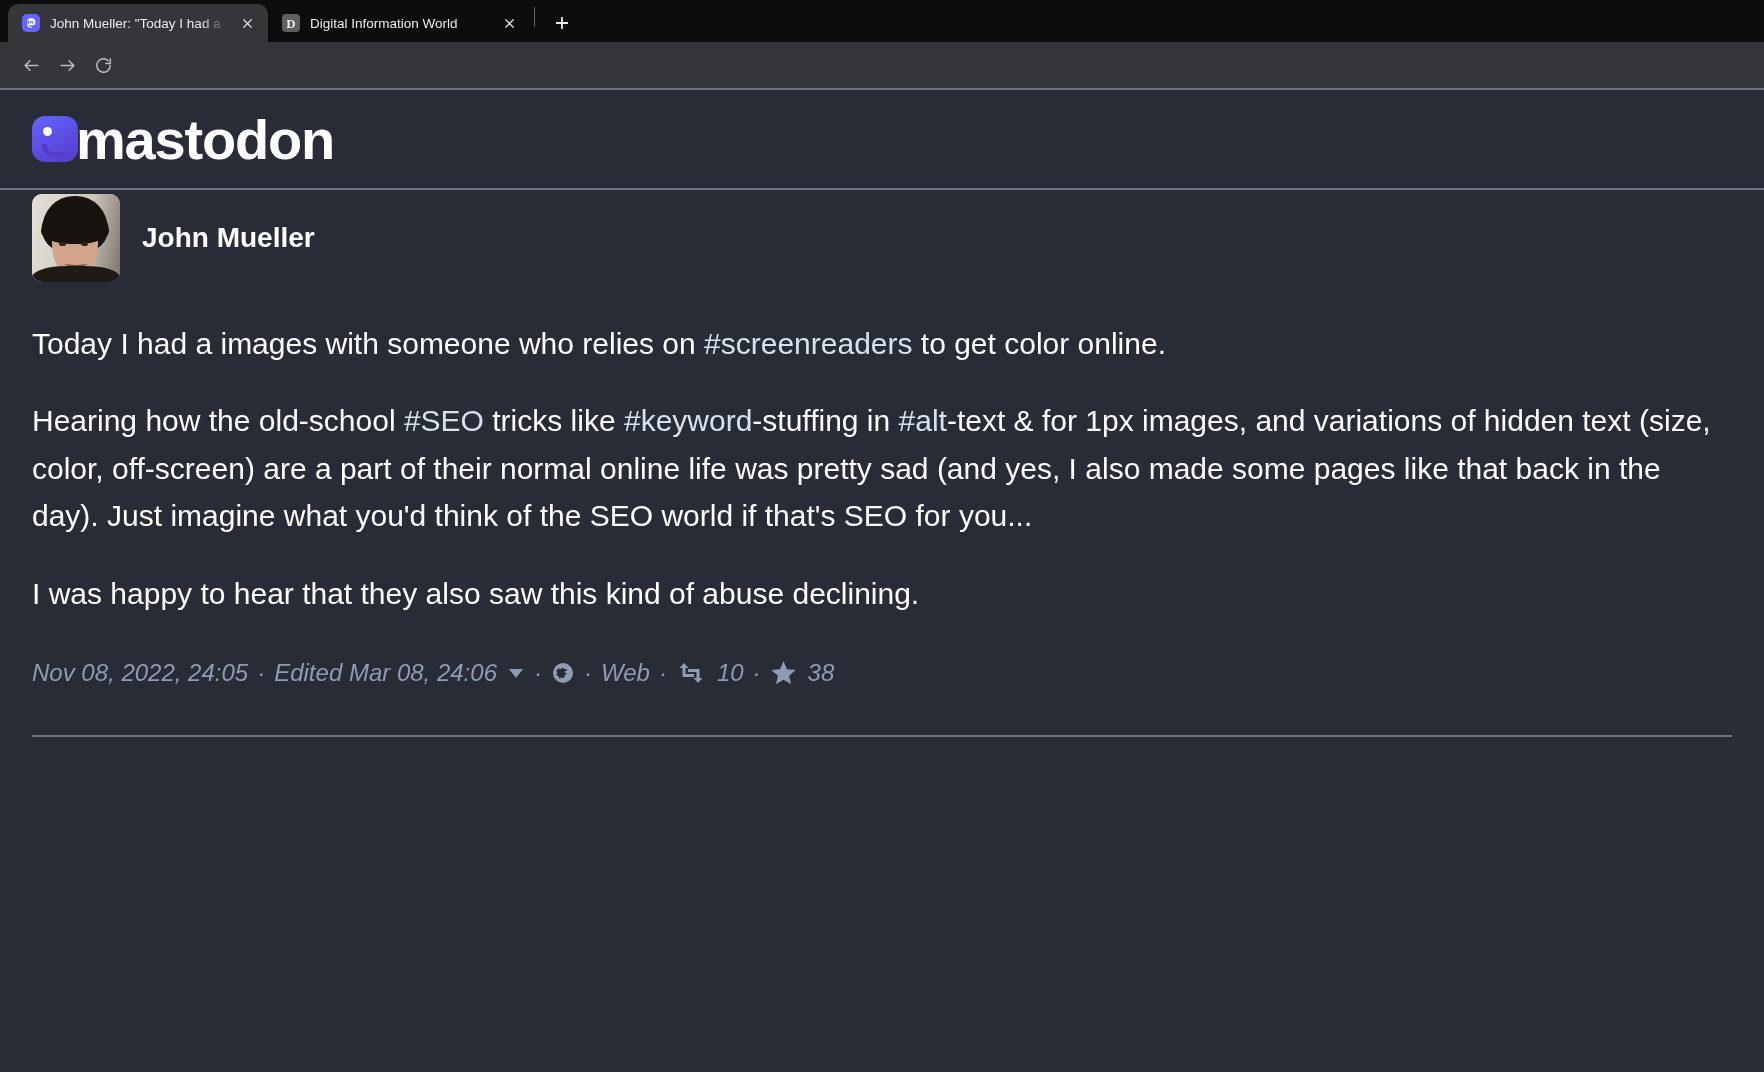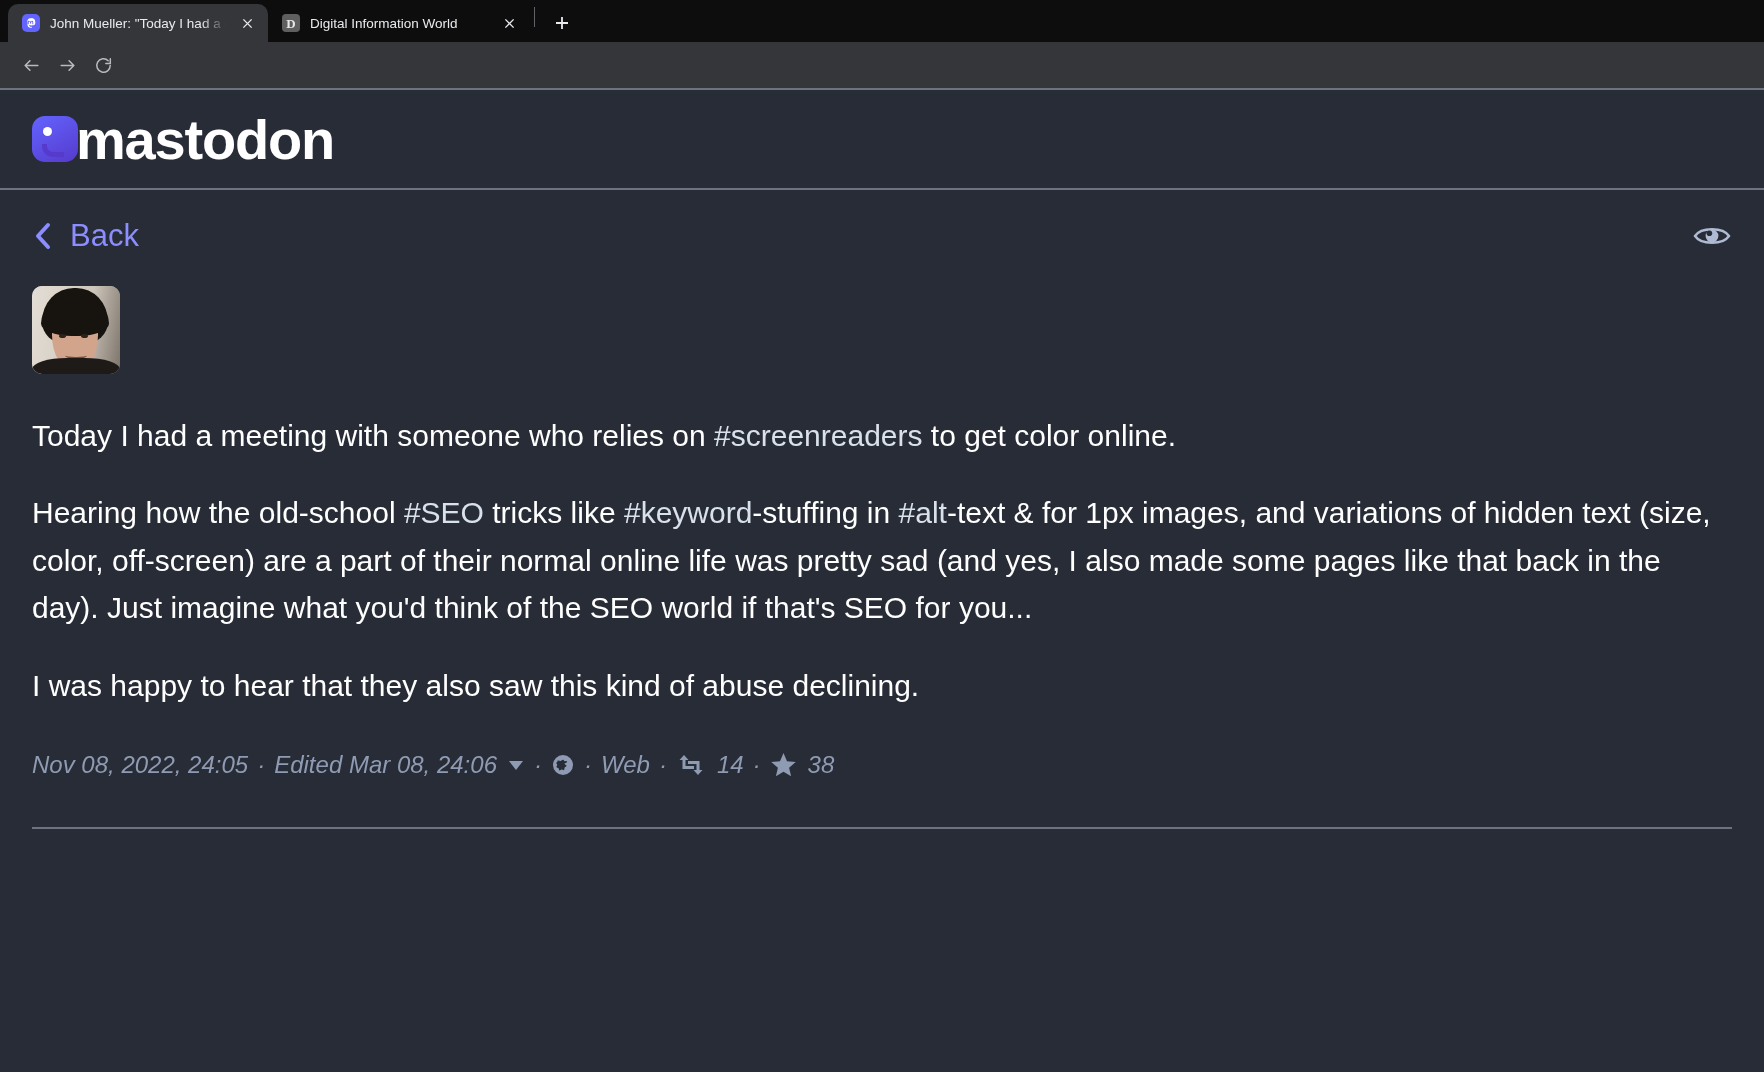--- a/index.html
+++ b/index.html
@@ -238,55 +238,39 @@
       <span class="eye"></span>
       <span class="trunk"></span>
     </span>
     <span class="logo-word">mastodon</span>
   </div>
 </div>
 <div class="header-rule"></div>
 
 <div class="content">
 
-  <div class="backbar">
-    <div class="back-link">
-      <span class="back-chevron">
-        <svg viewBox="0 0 22 30" stroke="currentColor" stroke-width="4" fill="none" stroke-linecap="round" stroke-linejoin="round" aria-hidden="true">
-          <path d="M16 4 L6 15 L16 26"></path>
-        </svg>
-      </span>
-      <span class="back-label">Back</span>
-    </div>
-    <div class="eye-toggle">
-      <svg viewBox="0 0 40 30" fill="none" aria-hidden="true">
-        <path d="M3 15 C9 6, 31 6, 37 15 C31 24, 9 24, 3 15 Z" stroke="#aebbd3" stroke-width="2.4"></path>
-        <circle cx="20" cy="15" r="6.4" fill="#aebbd3"></circle>
-        <circle cx="17.4" cy="12.2" r="2.8" fill="#282c37"></circle>
-      </svg>
-    </div>
-  </div>
 
   <div class="account-row">
     <div class="avatar">
       <span class="bg-wall"></span>
       <span class="hair"></span>
       <span class="face"></span>
       <span class="hair2"></span>
       <span class="eye-l"></span>
       <span class="eye-r"></span>
       <span class="mouth"></span>
       <span class="shirt"></span>
     </div>
     <div class="account-names">
+      <div class="display-name">John Mueller</div>
     </div>
   </div>
 
   <div class="post-body">
-    <p class="post-para"><span>Today I had a meeting with someone who relies on </span><span class="hashtag">#screenreaders</span><span> to get color online.</span></p>
+    <p class="post-para"><span>Today I had a images with someone who relies on </span><span class="hashtag">#screenreaders</span><span> to get color online.</span></p>
     <p class="post-para"><span>Hearing how the old-school </span><span class="hashtag">#SEO</span><span> tricks like </span><span class="hashtag">#keyword</span><span>-stuffing in </span><span class="hashtag">#alt</span><span>-text &amp; for 1px images, and variations of hidden text (size, color, off-screen) are a part of their normal online life was pretty sad (and yes, I also made some pages like that back in the day). Just imagine what you'd think of the SEO world if that's SEO for you...</span></p>
     <p class="post-para"><span>I was happy to hear that they also saw this kind of abuse declining.</span></p>
   </div>
 
   <div class="post-meta">
     <span class="meta-text">Nov 08, 2022, 24:05</span>
     <span class="meta-dot">·</span>
     <span class="meta-text">Edited Mar 08, 24:06</span>
     <span class="meta-caret">
       <svg viewBox="0 0 18 18" fill="currentColor" aria-hidden="true">
@@ -302,21 +286,21 @@
     </span>
     <span class="meta-dot">·</span>
     <span class="meta-text">Web</span>
     <span class="meta-dot">·</span>
     <span class="meta-icon boost">
       <svg viewBox="0 0 30 26" fill="currentColor" aria-hidden="true">
         <path d="M8 3 L12.5 8 H9.5 V14 H18 V17 H6.5 V8 H3.5 Z"></path>
         <path d="M22 23 L17.5 18 H20.5 V12 H12 V9 H23.5 V18 H26.5 Z"></path>
       </svg>
     </span>
-    <span class="meta-count">14</span>
+    <span class="meta-count">10</span>
     <span class="meta-dot">·</span>
     <span class="meta-icon star">
       <svg viewBox="0 0 27 26" fill="currentColor" aria-hidden="true">
         <path d="M13.5 1 L17 9.2 L25.8 9.9 L19.1 15.7 L21.1 24.3 L13.5 19.7 L5.9 24.3 L7.9 15.7 L1.2 9.9 L10 9.2 Z"></path>
       </svg>
     </span>
     <span class="meta-count">38</span>
   </div>
 
   <div class="bottom-rule"></div>

